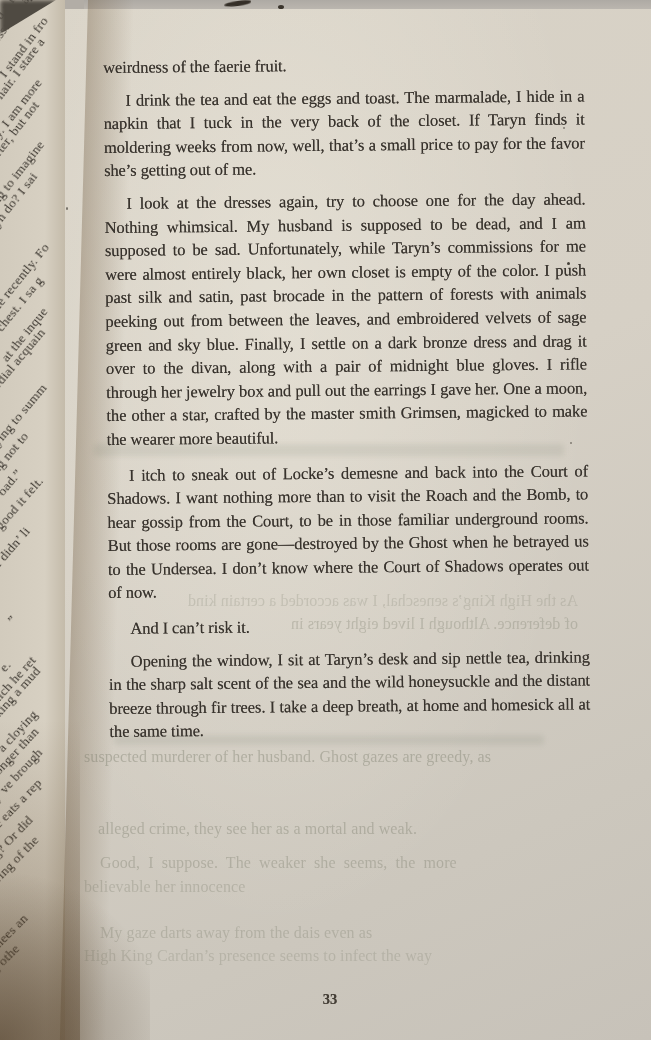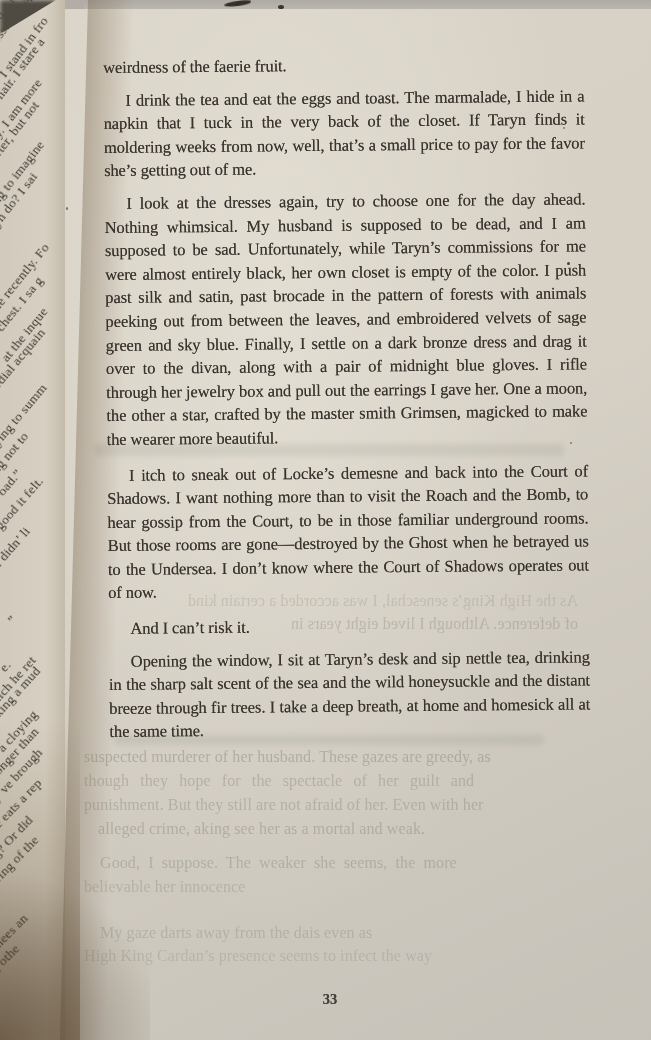--- a/index.html
+++ b/index.html
@@ -106,24 +106,22 @@
   <span class="frag" style="left:-6px;top:848px;transform:rotate(-46deg)">g? Or did</span>
   <span class="frag" style="left:-4px;top:872px;transform:rotate(-46deg)">ring of the</span>
   <span class="frag" style="left:-8px;top:942px;transform:rotate(-45deg)">chees an</span>
   <span class="frag" style="left:-12px;top:968px;transform:rotate(-45deg)">er, othe</span>
 </div>
 
 <div class="layer fore-edge"></div>
 <div class="layer page-left-shadow"></div>
 
 <div class="layer bleed-normal">
-  <div class="bleed-line" style="top:748px;opacity:.34">suspected murderer of her husband. These gazes are greedy, as</div>
-  <div class="bleed-line" style="top:772px;opacity:.30;word-spacing:7px">though they hope for the spectacle of her guilt and</div>
-  <div class="bleed-line" style="top:796px;opacity:.30">punishment. But they still are not afraid of her. Even with her</div>
-  <div class="bleed-line" style="top:820px;opacity:.32;padding-left:14px">alleged crime, aking see her as a mortal and weak.</div>
+  <div class="bleed-line" style="top:748px;opacity:.34">suspected murderer of her husband. Ghost gazes are greedy, as</div>
+  <div class="bleed-line" style="top:820px;opacity:.32;padding-left:14px">alleged crime, they see her as a mortal and weak.</div>
   <div class="bleed-line" style="top:854px;opacity:.30;padding-left:16px;word-spacing:4px">Good, I suppose. The weaker she seems, the more</div>
   <div class="bleed-line" style="top:878px;opacity:.26">believable her innocence</div>
   <div class="bleed-line" style="top:924px;opacity:.26;padding-left:16px">My gaze darts away from the dais even as</div>
   <div class="bleed-line" style="top:947px;opacity:.22">High King Cardan’s presence seems to infect the way</div>
   <div class="smudge" style="left:10px;top:444px;width:470px;height:12px"></div>
   <div class="smudge" style="left:30px;top:735px;width:430px;height:10px"></div>
 </div>
 
 <div class="layer bleed-mirror">
   <div class="bleed-line" style="top:592px;opacity:.20">As the High King’s seneschal, I was accorded a certain kind</div>

